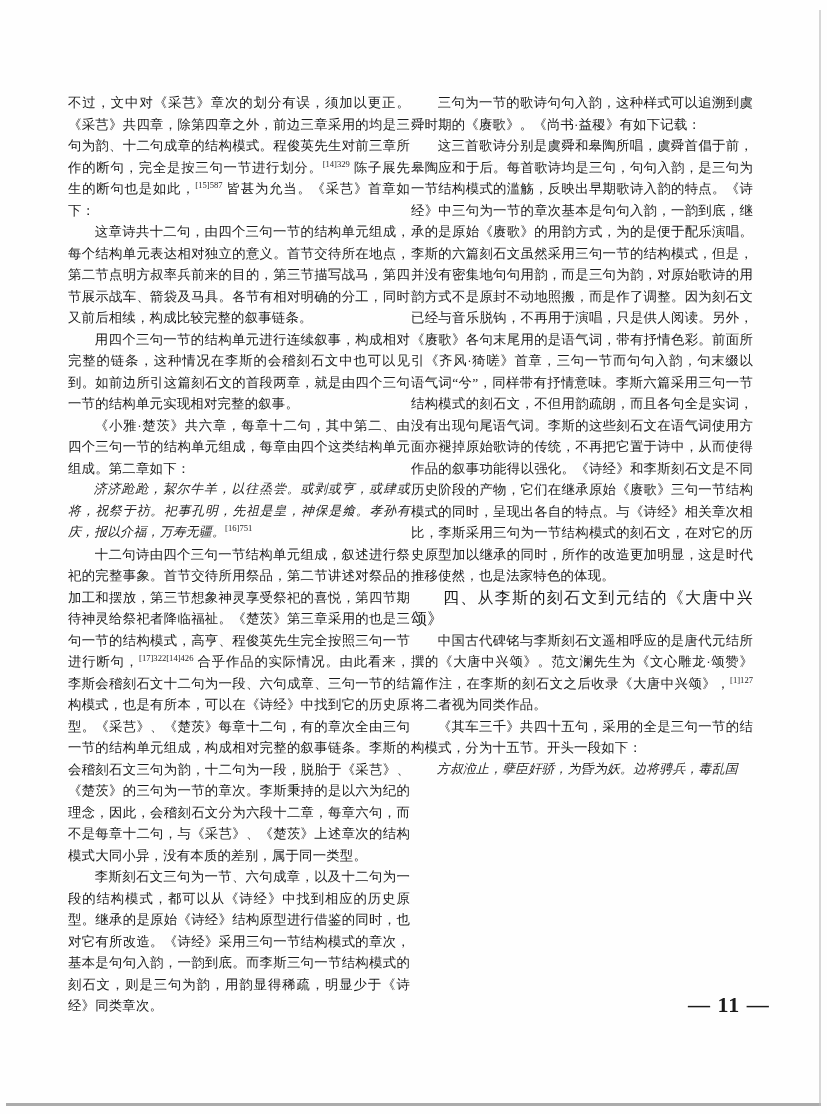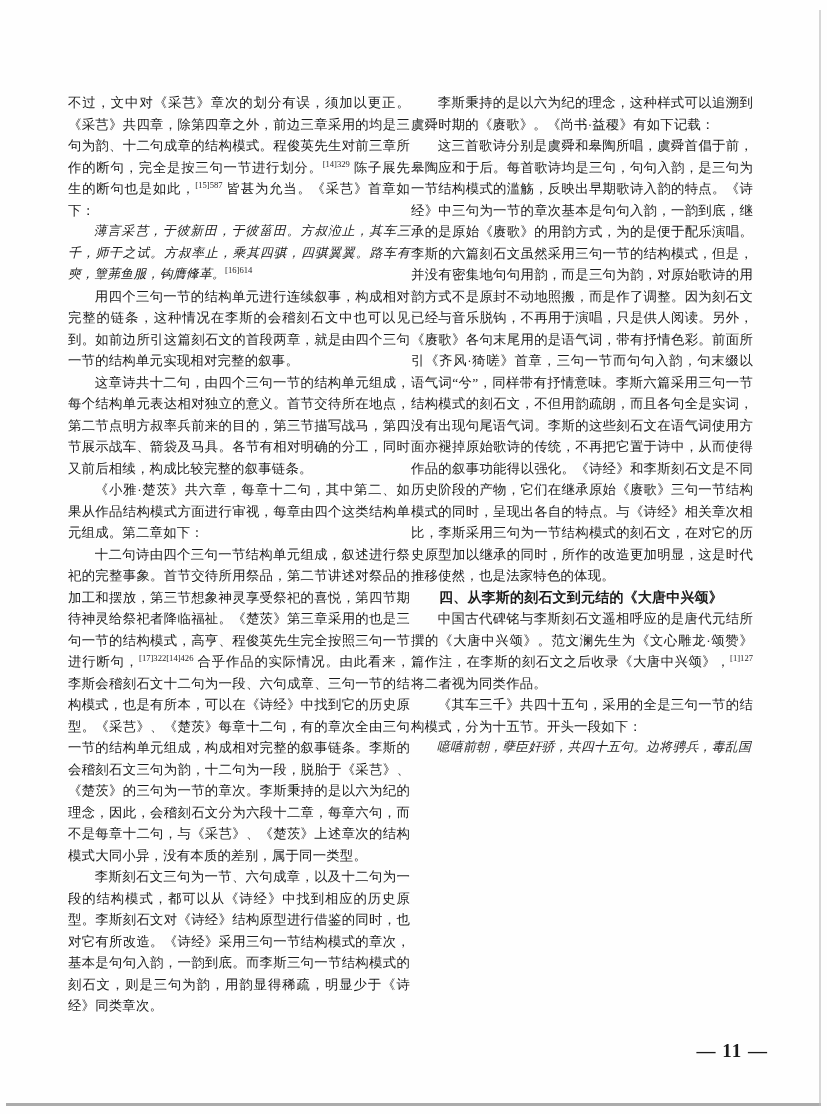--- a/index.html
+++ b/index.html
@@ -54,63 +54,63 @@
   }
   p.body.indent { text-indent: 2em; }
   p.quote {
     font-style: italic;
     font-size: 12.9px;
     text-indent: 2em;
     font-weight: 500;
   }
   p.heading {
     font-family: "Liberation Sans", "DejaVu Sans", sans-serif;
-    font-weight: bold;
+    font-weight: normal;
     text-indent: 2em;
-    font-size: 14px;
+    font-size: 16px;
   }
   sup.citation {
     font-size: 8.6px;
     line-height: 0;
     font-style: normal;
     letter-spacing: 0;
     vertical-align: super;
   }
   .page-number {
     position: absolute;
     left: 688px;
-    top: 1040px;
+    top: 992px;
     width: 80px;
     text-align: right;
-    font-size: 19px;
+    font-size: 22px;
     font-weight: bold;
     letter-spacing: 1px;
     font-family: "Liberation Serif", "DejaVu Serif", serif;
     white-space: nowrap;
   }
 </style>
 </head>
 <body>
 
 <div class="page-body">
   <div class="text-column">
       <p class="body">不过，文中对《采芑》章次的划分有误，须加以更正。《采芑》共四章，除第四章之外，前边三章采用的均是三句为韵、十二句成章的结构模式。程俊英先生对前三章所作的断句，完全是按三句一节进行划分。<sup class="citation">[14]329</sup> 陈子展先生的断句也是如此，<sup class="citation">[15]587</sup> 皆甚为允当。《采芑》首章如下：</p>
-      <p class="quote indent">薄言采芑，于彼新田，于彼菑田。方叔涖止，其车三千，师干之试。方叔率止，乘其四骐，四骐翼翼。路车有奭，簟茀鱼服，钩膺鞗革。<sup class="citation">[16]614</sup></p>
+      <p class="body indent">这章诗共十二句，由四个三句一节的结构单元组成，每个结构单元表达相对独立的意义。首节交待所在地点，第二节点明方叔率兵前来的目的，第三节描写战马，第四节展示战车、箭袋及马具。各节有相对明确的分工，同时又前后相续，构成比较完整的叙事链条。</p>
       <p class="body indent">用四个三句一节的结构单元进行连续叙事，构成相对完整的链条，这种情况在李斯的会稽刻石文中也可以见到。如前边所引这篇刻石文的首段两章，就是由四个三句一节的结构单元实现相对完整的叙事。</p>
-      <p class="body indent">这章诗共十二句，由四个三句一节的结构单元组成，每个结构单元表达相对独立的意义。首节交待所在地点，第二节点明方叔率兵前来的目的，第三节描写战马，第四节展示战车、箭袋及马具。各节有相对明确的分工，同时又前后相续，构成比较完整的叙事链条。</p>
-      <p class="body indent">《小雅·楚茨》共六章，每章十二句，其中第二、如果从作品结构模式方面进行审视，每章由四个这类结构单元组成。第二章如下：</p>
+      <p class="body indent">《小雅·楚茨》共六章，每章十二句，其中第二、由四个三句一节的结构单元组成，每章由四个这类结构单元组成。第二章如下：</p>
+      <p class="quote indent">济济跄跄，絜尔牛羊，以往烝尝。或剥或亨，或肆或将，祝祭于祊。祀事孔明，先祖是皇，神保是飨。孝孙有庆，报以介福，万寿无疆。<sup class="citation">[16]751</sup></p>
       <p class="body indent">十二句诗由四个三句一节结构单元组成，叙述进行祭祀的完整事象。首节交待所用祭品，第二节讲述对祭品的加工和摆放，第三节想象神灵享受祭祀的喜悦，第四节期待神灵给祭祀者降临福祉。《楚茨》第三章采用的也是三句一节的结构模式，高亨、程俊英先生完全按照三句一节进行断句，<sup class="citation">[17]322[14]426</sup> 合乎作品的实际情况。由此看来，李斯会稽刻石文十二句为一段、六句成章、三句一节的结构模式，也是有所本，可以在《诗经》中找到它的历史原型。《采芑》、《楚茨》每章十二句，有的章次全由三句一节的结构单元组成，构成相对完整的叙事链条。李斯的会稽刻石文三句为韵，十二句为一段，脱胎于《采芑》、《楚茨》的三句为一节的章次。李斯秉持的是以六为纪的理念，因此，会稽刻石文分为六段十二章，每章六句，而不是每章十二句，与《采芑》、《楚茨》上述章次的结构模式大同小异，没有本质的差别，属于同一类型。</p>
-      <p class="body indent">李斯刻石文三句为一节、六句成章，以及十二句为一段的结构模式，都可以从《诗经》中找到相应的历史原型。李斯刻石文对《诗经》结构原型进行借鉴的同时，也对它有所改造。《诗经》采用三句一节结构模式的章次，基本是句句入韵，一韵到底。而李斯三句一节结构模式的刻石文，则是三句为韵，用韵显得稀疏，明显少于《诗经》同类章次。</p>
+      <p class="body indent">李斯刻石文三句为一节、六句成章，以及十二句为一段的结构模式，都可以从《诗经》中找到相应的历史原型。继承的是原始《诗经》结构原型进行借鉴的同时，也对它有所改造。《诗经》采用三句一节结构模式的章次，基本是句句入韵，一韵到底。而李斯三句一节结构模式的刻石文，则是三句为韵，用韵显得稀疏，明显少于《诗经》同类章次。</p>
     </div>
   <div class="text-column">
-      <p class="body indent">李斯秉持的是以六为纪的理念，这种样式可以追溯到虞舜时期的《赓歌》。《尚书·益稷》有如下记载：</p>
+      <p class="body indent">三句为一节的歌诗句句入韵，这种样式可以追溯到虞舜时期的《赓歌》。《尚书·益稷》有如下记载：</p>
       <p class="body indent">这三首歌诗分别是虞舜和皋陶所唱，虞舜首倡于前，皋陶应和于后。每首歌诗均是三句，句句入韵，是三句为一节结构模式的滥觞，反映出早期歌诗入韵的特点。《诗经》中三句为一节的章次基本是句句入韵，一韵到底，继承的是原始《赓歌》的用韵方式，为的是便于配乐演唱。李斯的六篇刻石文虽然采用三句一节的结构模式，但是，并没有密集地句句用韵，而是三句为韵，对原始歌诗的用韵方式不是原封不动地照搬，而是作了调整。因为刻石文已经与音乐脱钩，不再用于演唱，只是供人阅读。另外，《赓歌》各句末尾用的是语气词，带有抒情色彩。前面所引《齐风·猗嗟》首章，三句一节而句句入韵，句末缀以语气词“兮”，同样带有抒情意味。李斯六篇采用三句一节结构模式的刻石文，不但用韵疏朗，而且各句全是实词，没有出现句尾语气词。李斯的这些刻石文在语气词使用方面亦褪掉原始歌诗的传统，不再把它置于诗中，从而使得作品的叙事功能得以强化。《诗经》和李斯刻石文是不同历史阶段的产物，它们在继承原始《赓歌》三句一节结构模式的同时，呈现出各自的特点。与《诗经》相关章次相比，李斯采用三句为一节结构模式的刻石文，在对它的历史原型加以继承的同时，所作的改造更加明显，这是时代推移使然，也是法家特色的体现。</p>
       <p class="heading indent">四、从李斯的刻石文到元结的《大唐中兴颂》</p>
       <p class="body indent">中国古代碑铭与李斯刻石文遥相呼应的是唐代元结所撰的《大唐中兴颂》。范文澜先生为《文心雕龙·颂赞》篇作注，在李斯的刻石文之后收录《大唐中兴颂》，<sup class="citation">[1]127</sup> 将二者视为同类作品。</p>
       <p class="body indent">《其车三千》共四十五句，采用的全是三句一节的结构模式，分为十五节。开头一段如下：</p>
-      <p class="quote indent">噫嘻前朝，孽臣奸骄，共四十五句。边将骋兵，毒乱国</p>
+      <p class="quote indent">方叔涖止，孽臣奸骄，为昏为妖。边将骋兵，毒乱国</p>
     </div>
 </div>
 
 <div class="page-number">— 11 —</div>
 
 <div class="scan-edge-bottom"></div>
 <div class="scan-edge-right"></div>
 
 </body></html>

